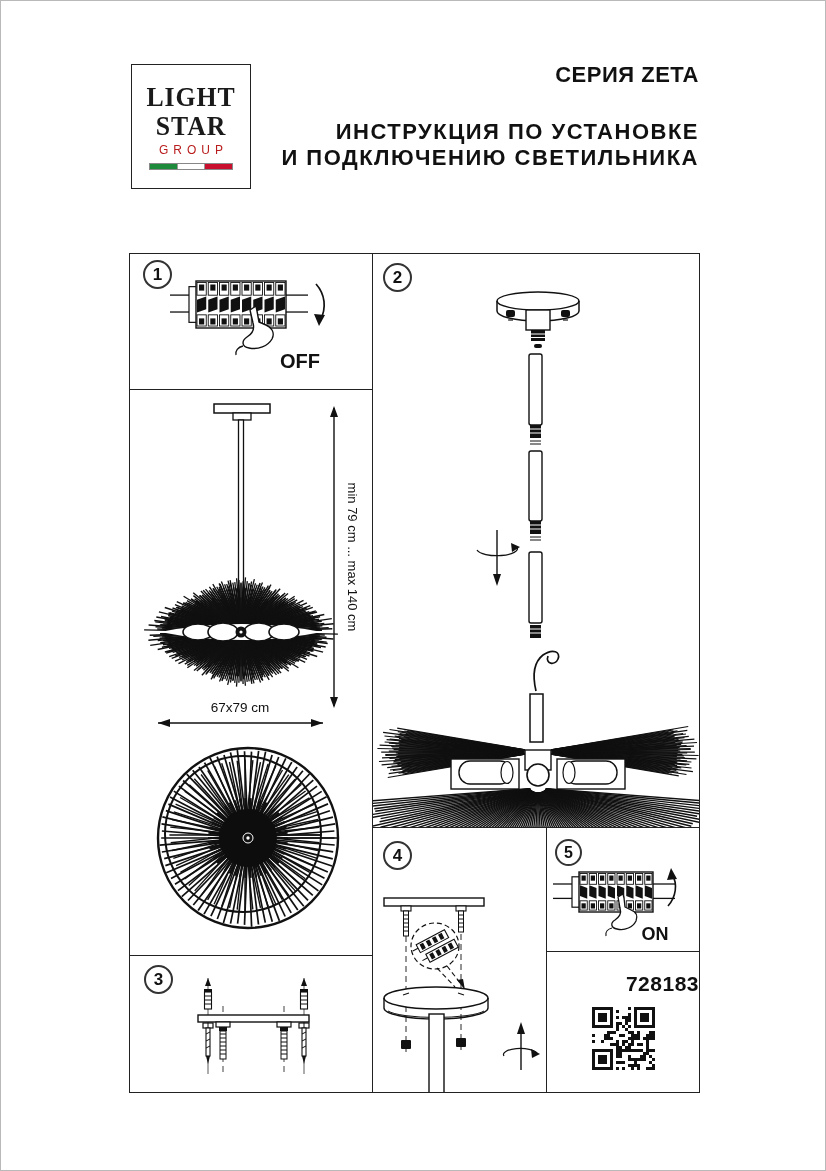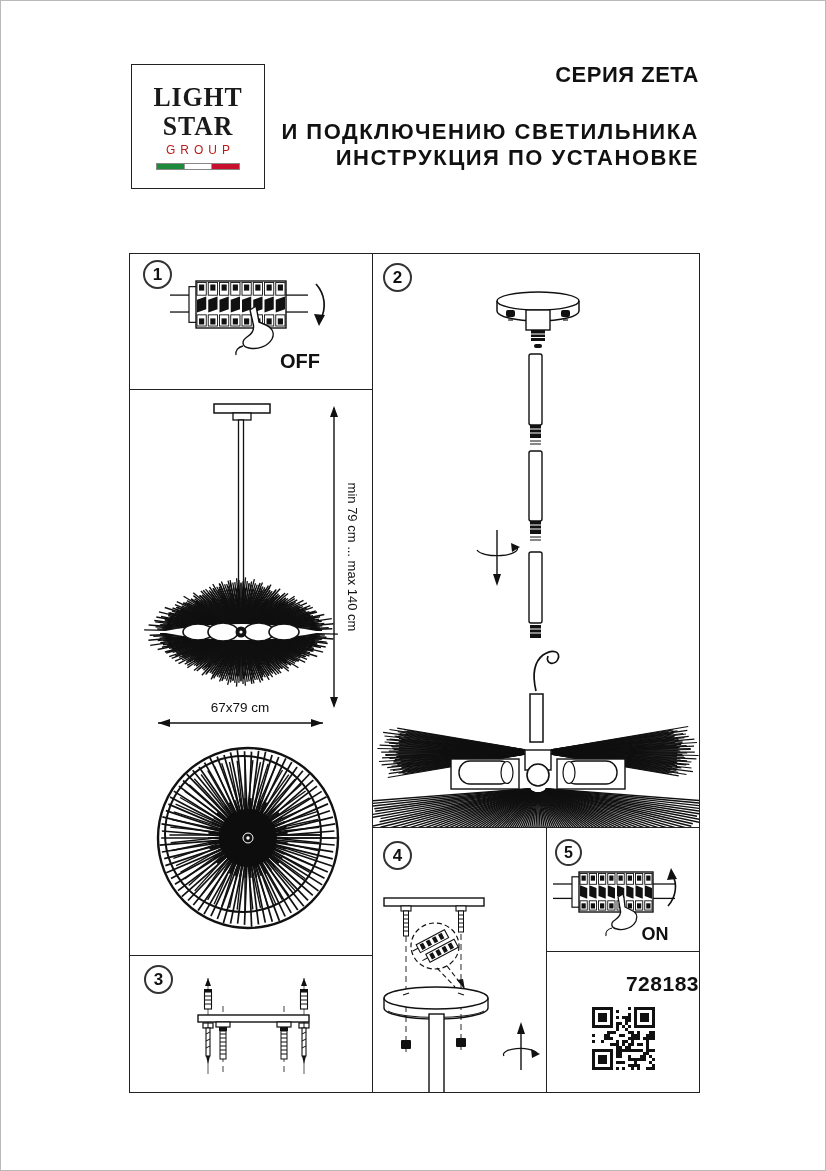--- a/index.html
+++ b/index.html
@@ -4,21 +4,21 @@
 <style>
   * { box-sizing: border-box; margin: 0; padding: 0; }
   html,body { background:#fff; }
   body {
     width: 826px; height: 1171px; position: relative;
     font-family: "Liberation Sans", sans-serif; color:#111;
     border: 1px solid #b9b9b9; overflow: hidden;
   }
   
   .logo-box {
-    position:absolute; left:130px; top:63px; width:134px; height:125px;
+    position:absolute; left:130px; top:63px; width:120px; height:125px;
     border:1px solid #222; background:#fff; text-align:center; padding-top:17px;
   }
   .logo-light, .logo-star {
     font-family:"Liberation Serif", serif; font-weight:bold; color:#1a1a1a;
     font-size:28px; line-height:29px; letter-spacing:1px; transform:scaleX(.92);
   }
   .logo-group { font-size:12px; letter-spacing:5px; color:#b91c1c; margin-top:3px; text-indent:5px;}
   .logo-flag { width:84px; height:7px; margin:6px auto 0; display:flex; border:0.5px solid #888; }
   .logo-flag span { flex:1; }
   .fl-g { background:#1e8a3c; } .fl-w { background:#ffffff; border-left:0.5px solid #999; border-right:0.5px solid #999;} .fl-r { background:#c8102e; }
@@ -61,22 +61,22 @@
   <div class="logo-flag">
     <span class="fl-g"></span>
       <span class="fl-w"></span>
       <span class="fl-r"></span>
   </div>
 </div>
 
 <div class="header-text">
   <div class="h-top">СЕРИЯ ZETA</div>
   <div class="h-gap"></div>
+  <div class="h-instr">ИНСТРУКЦИЯ ПО УСТАНОВКЕ</div>
   <div class="h-instr">И ПОДКЛЮЧЕНИЮ СВЕТИЛЬНИКА</div>
-  <div class="h-instr">ИНСТРУКЦИЯ ПО УСТАНОВКЕ</div>
 </div>
 
 <div class="grid">
 
   <div class="col-left">
 
     <div class="panel p1">
       <div class="badge" style="left:13px;top:6px;">1</div>
       <svg class="draw" width="243" height="136" viewBox="0 0 243 136">
         <g id="g-brk1">

